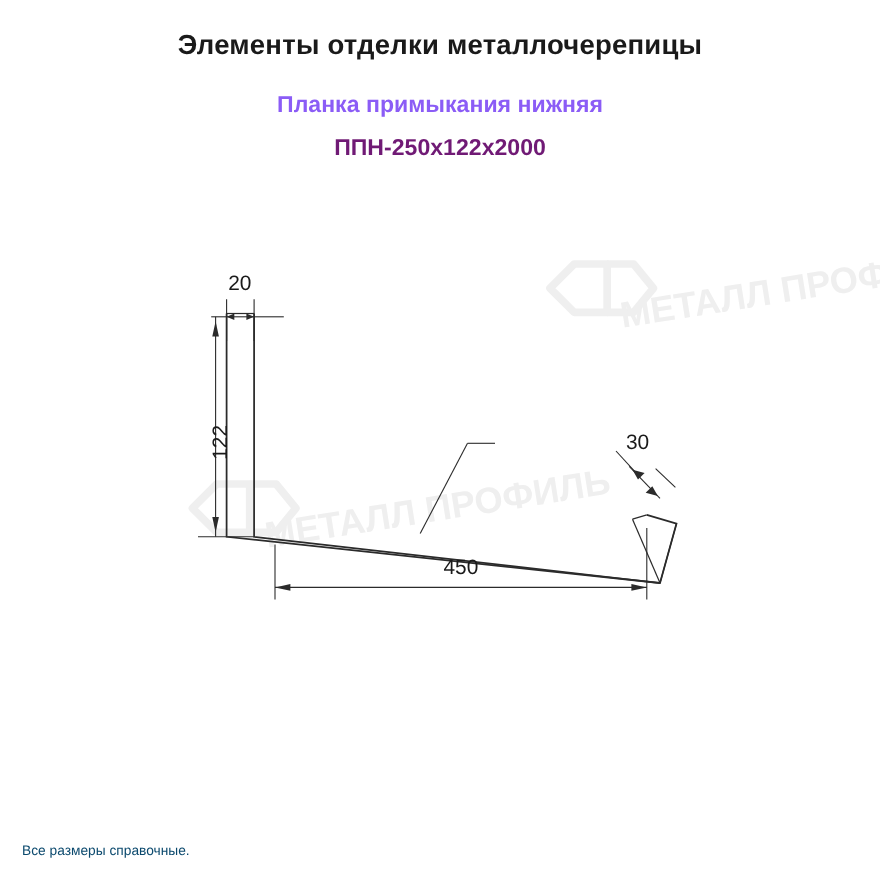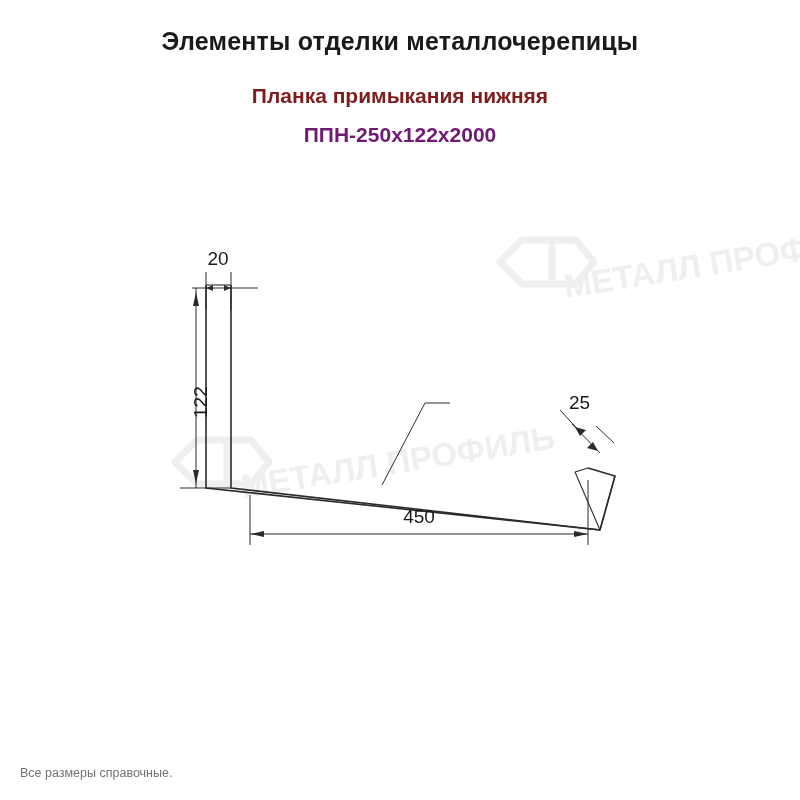--- a/index.html
+++ b/index.html
@@ -30,21 +30,21 @@
     font-size: 25px;
     font-weight: bold;
     letter-spacing: 0.2px;
     color: #1a1a1a;
     line-height: 30px;
   }
   .sub-title {
     margin-top: 27px;
     font-size: 21px;
     font-weight: bold;
-    color: #7f1d1d;
+    color: #8b5cf6;
     line-height: 26px;
   }
   .code-title {
     margin-top: 13px;
     font-size: 21px;
     font-weight: bold;
     color: #701a75;
     line-height: 26px;
   }
   .drawing {
@@ -61,21 +61,21 @@
     width: 800px;
     height: 420px;
     pointer-events: none;
   }
   .footer {
     position: absolute;
     left: 20px;
     bottom: 18px;
     font-size: 12.5px;
     line-height: 18px;
-    color: #737373;
+    color: #0c4a6e;
   }
   .dim-label {
     position: absolute;
     font-size: 19px;
     color: #1a1a1a;
     white-space: nowrap;
   }
   .face-label {
     position: absolute;
     font-size: 14px;
@@ -175,21 +175,21 @@
         <path d="M 425 203 L 450 203"></path>
       </g>
     </svg>
 
     <div class="dim-label" style="left:218px; top:48px; transform:translateX(-50%);">20</div>
 
     <div class="dim-label rot90" style="left:190px; top:218px;">122</div>
 
     <div class="dim-label" style="left:419px; top:306px; transform:translateX(-50%);">450</div>
 
-    <div class="dim-label" style="left:569px; top:192px;">25</div>
+    <div class="dim-label" style="left:569px; top:192px;">30</div>
 
     <div class="face-label">
       
       
     </div>
   </div>
 
   <div class="footer">
     <div>Все размеры справочные.</div>
   </div>

